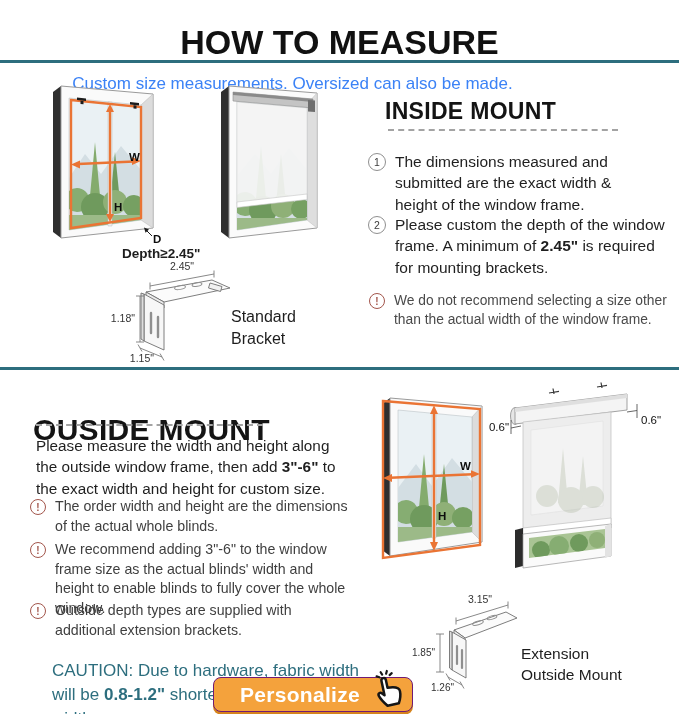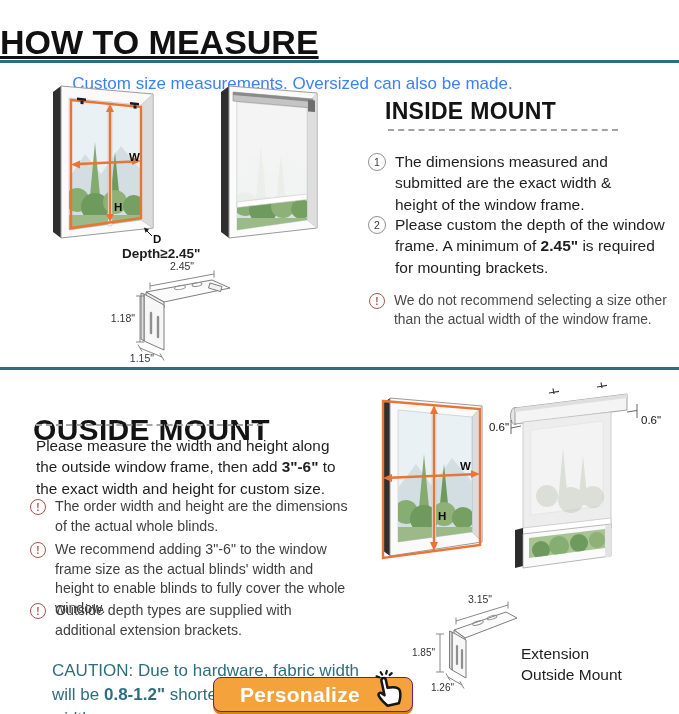--- a/index.html
+++ b/index.html
@@ -2,22 +2,22 @@
 <html><head>
 <meta charset="utf-8">
 <style>
   html,body{margin:0;padding:0;background:#fff;}
   .canvas{
     position:relative;width:679px;height:714px;background:#fff;overflow:hidden;
     font-family:"Liberation Sans",sans-serif;color:#222;
   }
   .abs{position:absolute;}
   .page-title{
-    top:2px;left:0;width:679px;text-align:left;
-    font-size:34px;font-weight:800;color:#111;letter-spacing:0px;line-height:1.05;text-decoration:underline;
+    top:2px;left:0;width:679px;text-align:center;
+    font-size:34px;font-weight:800;color:#111;letter-spacing:0px;line-height:1.05;
   }
   .page-subtitle{
     top:38px;left:0;width:585px;text-align:center;
     font-size:17px;color:#3b82f6;margin-top:36px;
   }
   .teal-divider{height:3px;background:#2d6e7e;left:0;width:679px;}
   .section-heading{font-size:30px;font-weight:800;color:#141414;letter-spacing:.3px;line-height:1;}
   .dash-line{border-top:2px dashed #a3a3a3;height:0;}
   .step{display:flex;gap:9px;align-items:flex-start;}
   .step-badge{
@@ -154,20 +154,24 @@
     </g>
     <g stroke="#7a7a7a" stroke-width="0.9" fill="none">
       <path d="M52,30 L116,18 M52,26.5 l0,7 M116,14.5 l0,7"></path>
       <path d="M42,40 L42,86 M38,40 l8,0 M38,86 l8,0"></path>
       <path d="M42,92 L64,101 M40,88.5 l4,7 M62,97.5 l4,7"></path>
     </g>
     <text x="84" y="14" font-size="10.5" fill="#333" text-anchor="middle">2.45"</text>
     <text x="37" y="66" font-size="10.5" fill="#333" text-anchor="end">1.18"</text>
     <text x="56" y="106" font-size="10.5" fill="#333" text-anchor="end">1.15"</text>
   </svg>
+  <div class="abs bracket-label" style="left:231px;top:306px;">
+    <div>Standard</div>
+    <div>Bracket</div>
+  </div>
 
   <h2 class="abs section-heading" style="left:385px;top:81px;font-size:23px;">INSIDE MOUNT</h2>
   <div class="abs dash-line" style="left:388px;top:129px;width:230px;"></div>
 
   <div class="abs step" style="left:368px;top:151px;width:290px;">
     <span class="step-badge">1</span>
     <p class="step-text" style="width:242px;">The dimensions measured and submitted are the exact width &amp; height of the window frame.</p>
   </div>
 
   <div class="abs step" style="left:368px;top:214px;width:300px;">

